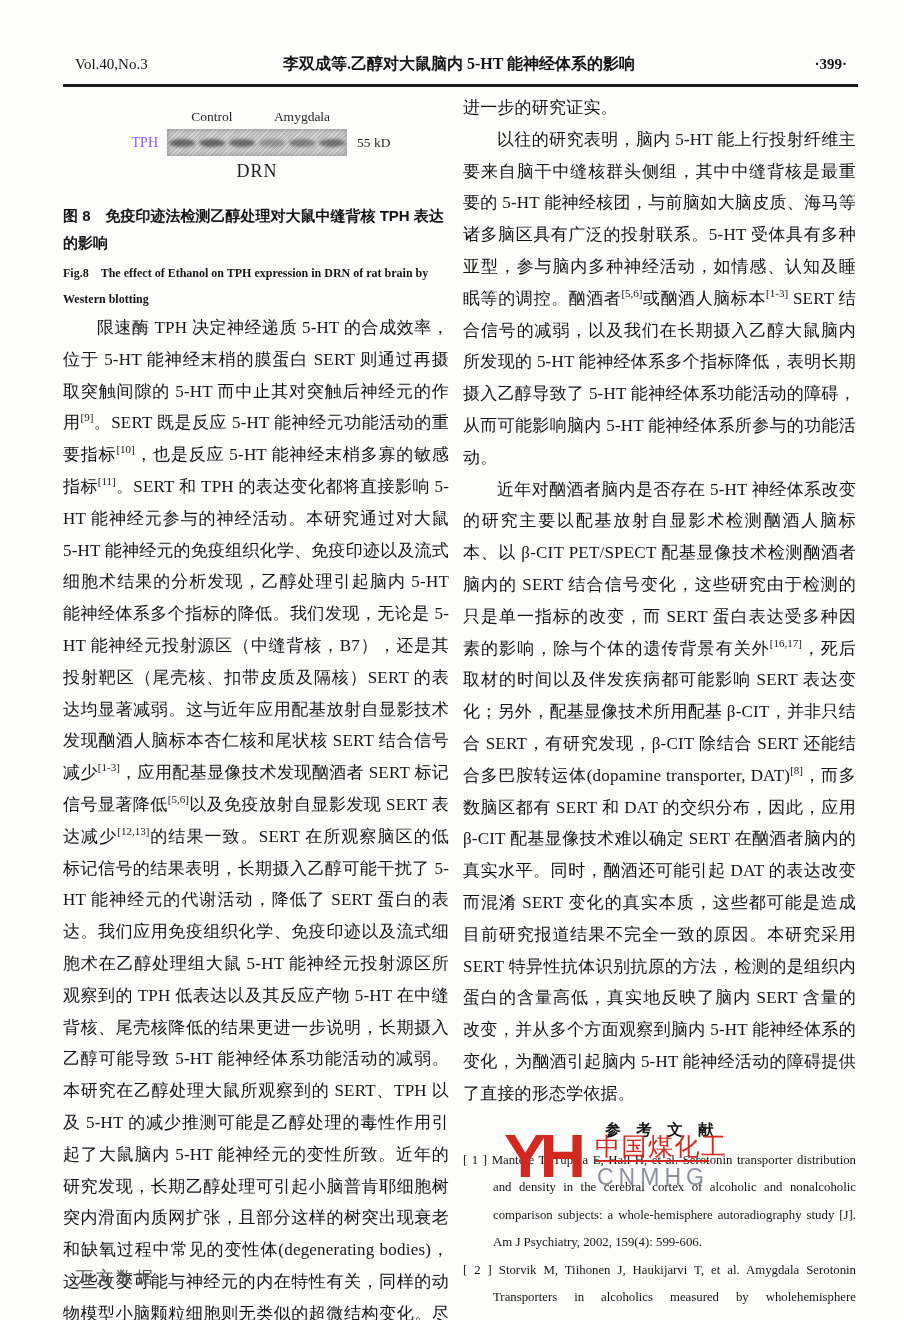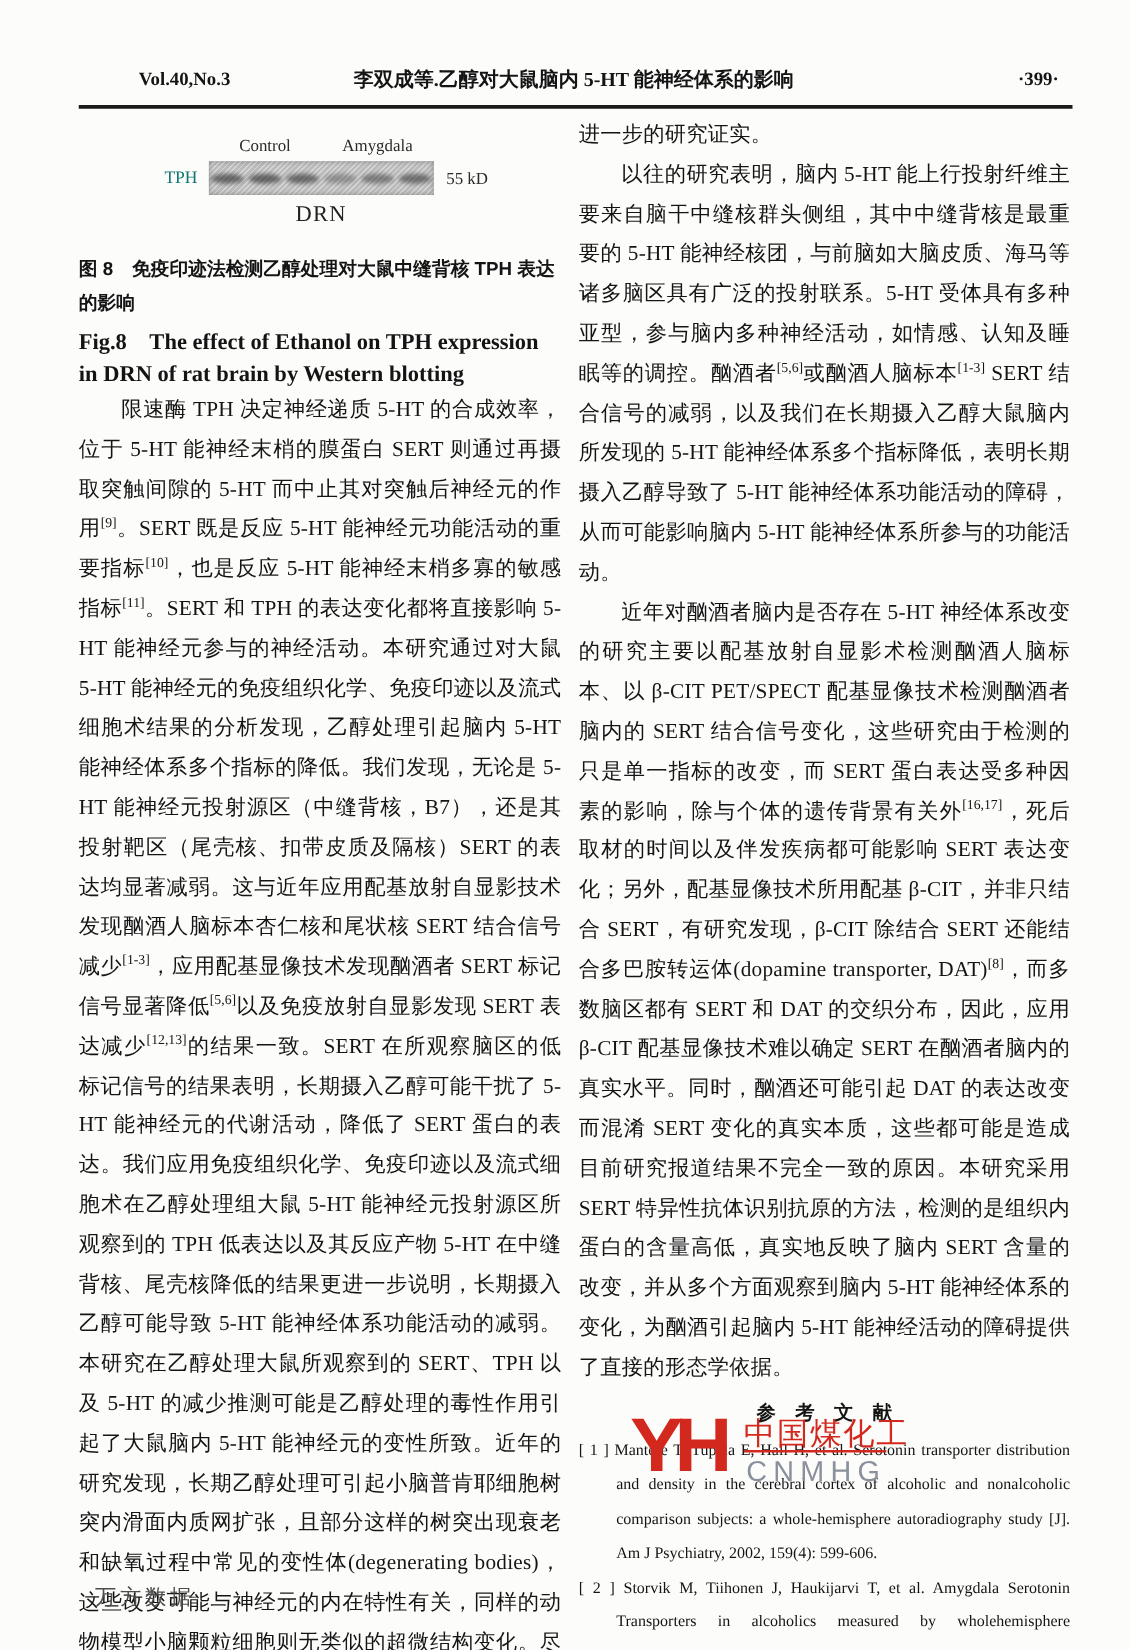--- a/index.html
+++ b/index.html
@@ -1,52 +1,52 @@
 <!DOCTYPE html>
 <html><head>
 <meta charset="utf-8">
 <style>
   html,body{margin:0;padding:0;background:#e8e8e8;}
   .page{position:relative;width:904px;height:1320px;background:#fcfcfb;overflow:hidden;
         font-family:"Liberation Serif","DejaVu Serif",serif;color:#141414;}
   
   .header{position:absolute;left:63px;top:52px;width:792px;height:26px;}
-  .header .vol{position:absolute;left:12px;top:4px;font-size:15px;font-weight:bold;margin-left:36px;}
+  .header .vol{position:absolute;left:12px;top:4px;font-size:15px;font-weight:normal;}
   .header .title{position:absolute;left:0;right:0;top:2px;text-align:center;font-size:16px;font-weight:bold;}
   .header .pageno{position:absolute;right:8px;top:4px;font-size:15px;font-weight:bold;}
   .header-rule{position:absolute;left:63px;top:84px;width:795px;height:3px;background:#1b1b1b;}
   
   .col-left{position:absolute;left:63px;top:103px;width:386px;}
   .col-right{position:absolute;left:463px;top:92px;width:393px;}
   .body-text{font-size:17px;line-height:31.8px;text-align:justify;letter-spacing:.2px;}
   .body-text sup{font-size:11px;line-height:0;vertical-align:super;letter-spacing:0;}
   .indent{text-indent:2em;}
   
   .fig-panel{margin-top:6px;}
   .fig-row{display:flex;align-items:center;}
   .fig-left{width:104px;text-align:right;padding-right:9px;box-sizing:border-box;
-            font-size:14px;color:#0f766e;}
+            font-size:14px;color:#8b5cf6;}
   .fig-strip-cell{width:180px;}
   .fig-right{padding-left:10px;font-size:13.5px;color:#2a2a2a;}
   .col-labels{display:flex;margin-bottom:4px;}
   .col-labels .spacer{width:104px;}
   .col-labels .half{width:90px;text-align:center;font-size:13.5px;color:#2a2a2a;}
   .strip{height:27px;display:flex;align-items:center;justify-content:space-around;
          background:#c6c6c6;
          background-image:repeating-linear-gradient(135deg,rgba(255,255,255,.30) 0 1px,rgba(0,0,0,.05) 1px 3px);
          box-shadow:inset 0 0 4px rgba(90,90,90,.6);}
   .strip.actin{height:25px;margin-top:7px;}
   .band{width:26px;height:8px;border-radius:50%;background:#2e2e2e;filter:blur(1.6px);}
   .strip.actin .band{height:10px;}
   .drn-row{display:flex;margin-top:5px;}
   .drn-row .spacer{width:104px;}
   .drn-row .drn{width:180px;text-align:center;font-size:18px;letter-spacing:1px;color:#222;}
   .caption-zh{margin-top:20px;font-size:15px;font-weight:bold;line-height:27px;text-align:left;
               font-family:"Liberation Sans","DejaVu Sans",sans-serif;}
-  .caption-en{margin-top:4px;font-size:18px;font-weight:600;line-height:26px;text-align:left;}
+  .caption-en{margin-top:4px;font-size:12px;font-weight:600;line-height:26px;text-align:left;}
   
   .disc-heading{margin:26px 0 12px 0;text-align:center;font-size:22px;font-weight:bold;letter-spacing:2px;}
   
   .refs-heading{margin:10px 0 6px 0;text-align:center;font-size:15.5px;font-weight:bold;}
   .refs{font-size:12.8px;line-height:27.5px;}
   .ref{padding-left:30px;text-indent:-30px;text-align:justify;margin:0;}
   .rnum{white-space:pre;}
   
   .wm{position:absolute;left:500px;top:1124px;width:345px;height:78px;}
   .wm-logo{position:absolute;left:4px;top:2px;font-family:"Liberation Sans","DejaVu Sans",sans-serif;

